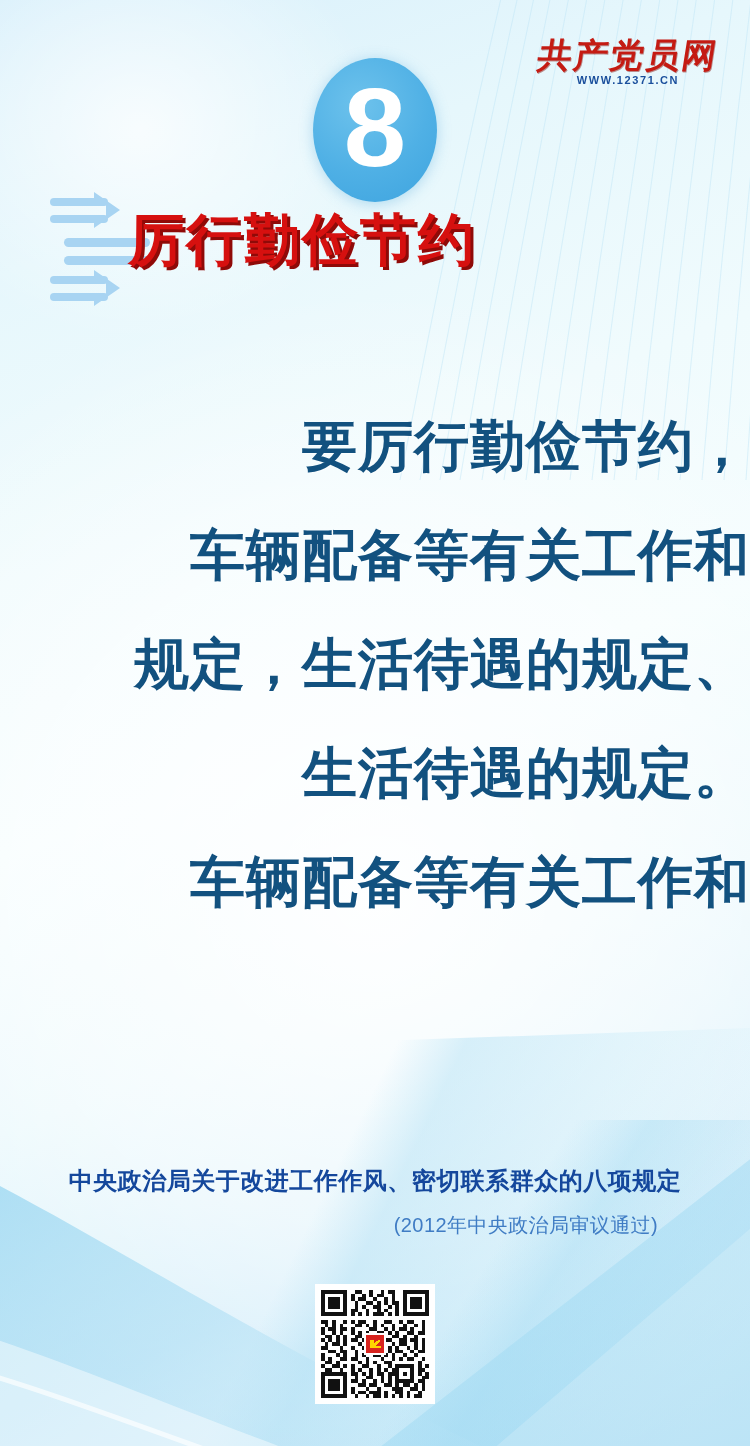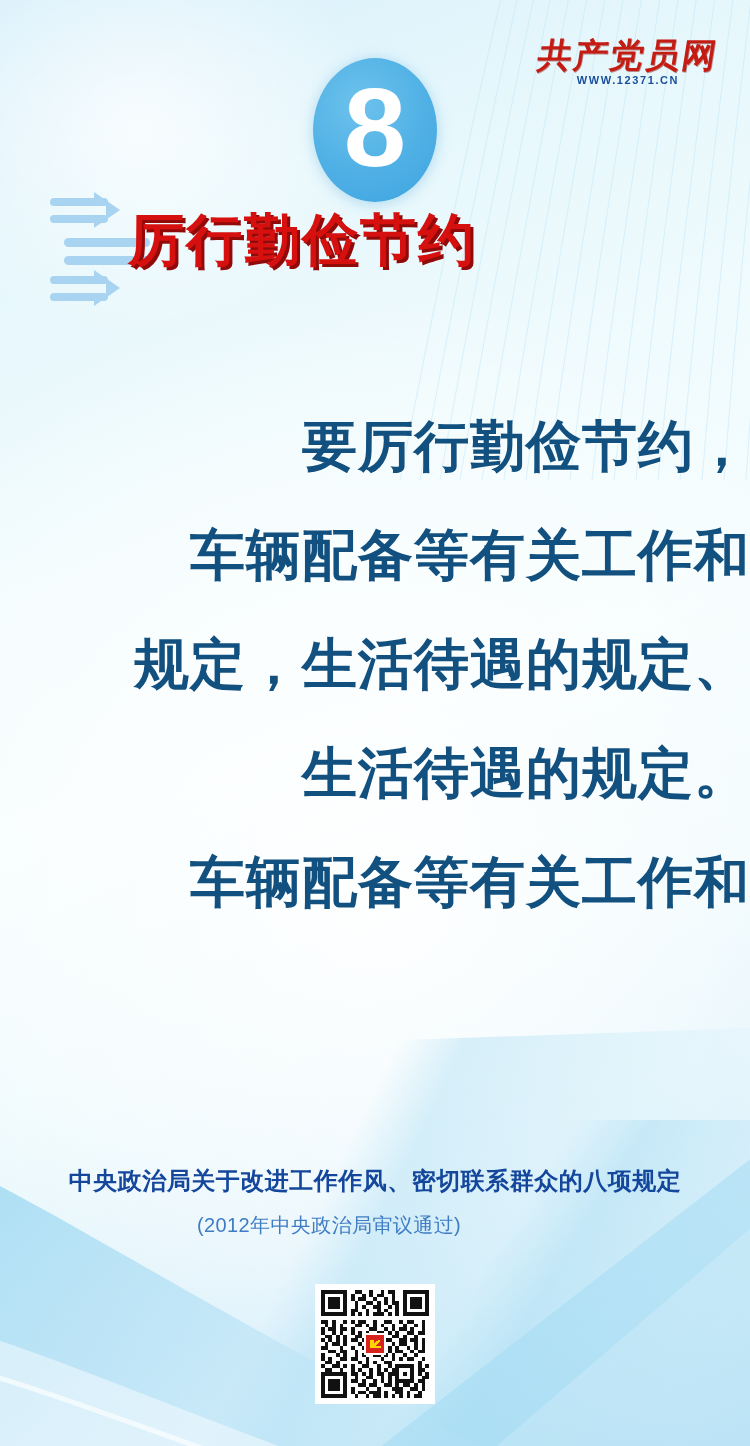--- a/index.html
+++ b/index.html
@@ -126,21 +126,21 @@
     text-align:center;
     font-family:"Liberation Serif", serif;
     font-size:24px; font-weight:bold;
     color:#14479c;
     letter-spacing:.5px;
     white-space:nowrap;
     margin-top:13px;
   }
   .foot-sub {
     position:absolute; left:0; top:1212px; width:658px;
-    text-align:center;
+    text-align:right;
     font-family:"Liberation Sans", sans-serif;
     font-size:20px; font-weight:normal;
     color:#3f7cc4;
     letter-spacing:.4px;
   }
 
   .qr-wrap {
     position:absolute; left:315px; top:1284px;
     width:120px; height:120px;
     background:#ffffff;

